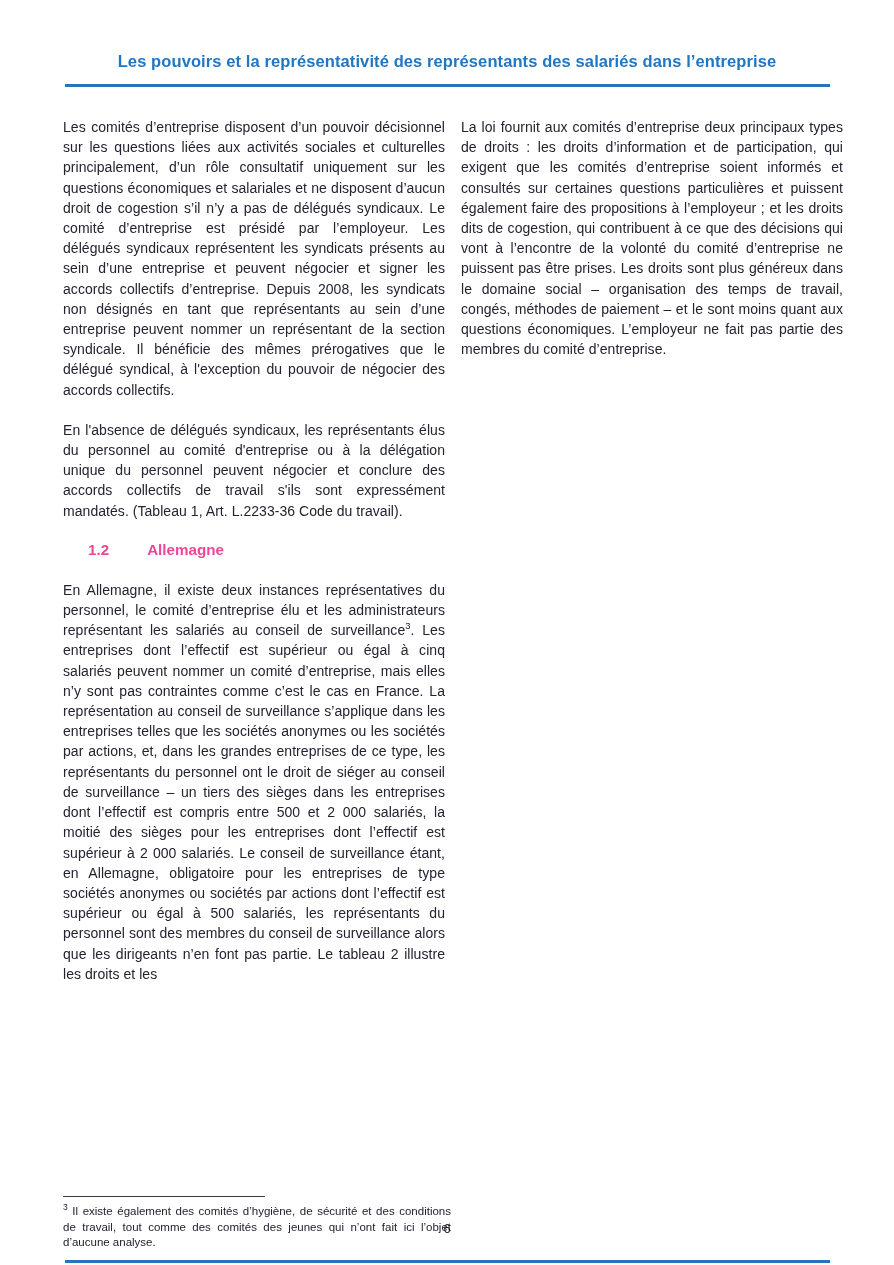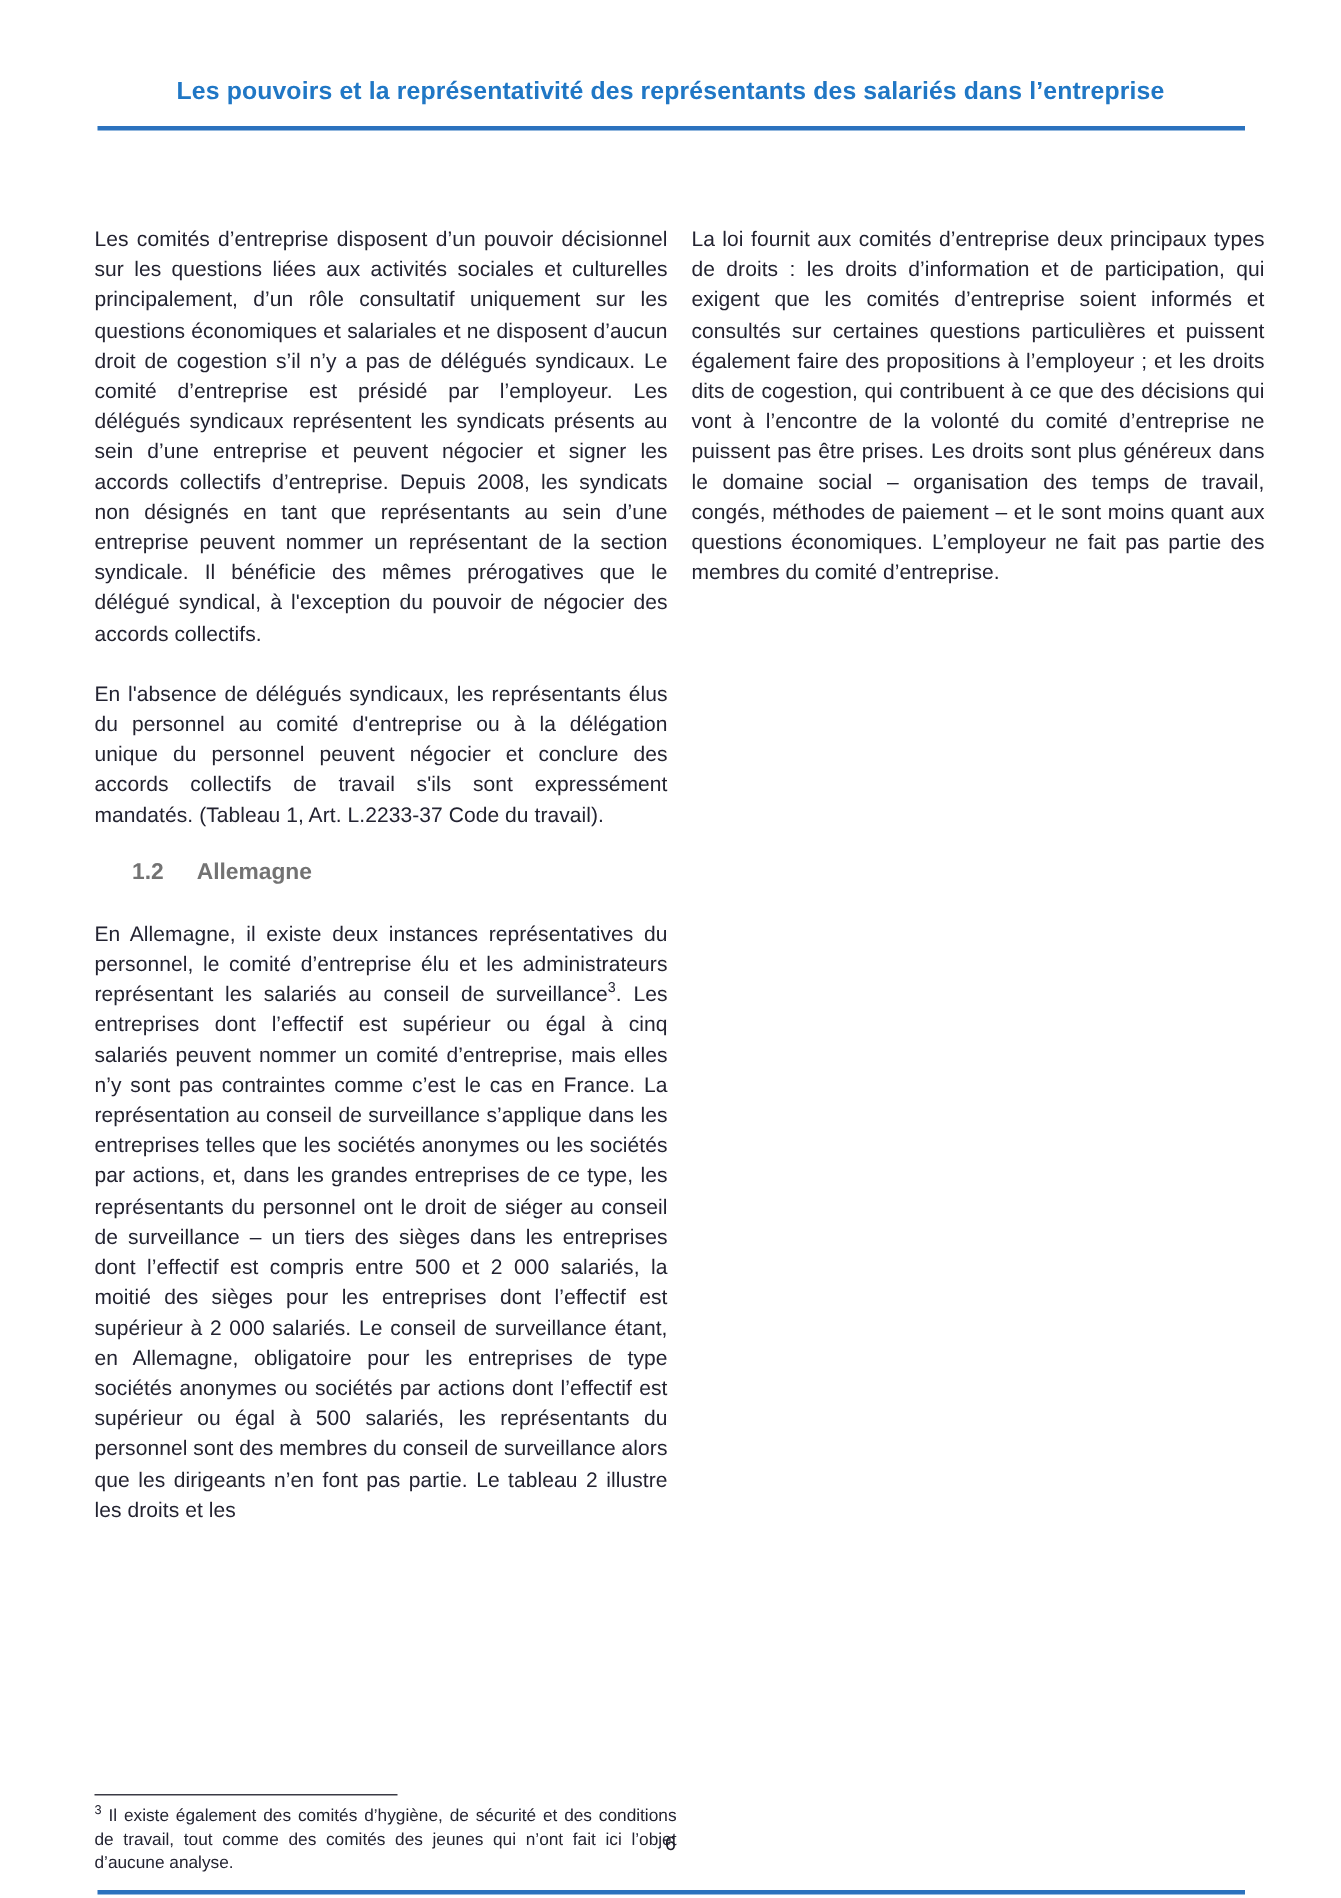--- a/index.html
+++ b/index.html
@@ -32,42 +32,41 @@
   }
   .rule.top { top: 84px; }
   .rule.bottom { top: 1260px; }
   .columns {
     position: absolute;
     top: 117px;
     left: 63px;
     width: 780px;
     display: flex;
     gap: 16px;
-    margin-top: 32px;
   }
   .col { flex: 1 1 0; min-width: 0; }
   .col p {
     margin: 0 0 20px 0;
     font-size: 14px;
     line-height: 20.2px;
     text-align: justify;
     letter-spacing: 0.05px;
   }
   sup {
     font-size: 9.5px;
     line-height: 0;
     vertical-align: super;
   }
   .section-heading {
     display: flex;
-    gap: 22px;
+    gap: 38px;
     margin: 4px 0 22px 25px;
     font-size: 15.2px;
     font-weight: bold;
-    color: #737373;
+    color: #ec4899;
   }
   .footnote {
     position: absolute;
     left: 63px;
     top: 1148px;
     width: 388px;
     font-size: 11.5px;
     line-height: 15.6px;
     text-align: justify;
     color: #232331;
@@ -95,21 +94,21 @@
 
 <div class="page">
 
   <div class="header-title">Les pouvoirs et la représentativité des représentants des salariés dans l’entreprise</div>
   <div class="rule top"></div>
 
   <div class="columns">
 
     <div class="col">
       <p>Les comités d’entreprise disposent d’un pouvoir décisionnel sur les questions liées aux activités sociales et culturelles principalement, d’un rôle consultatif uniquement sur les questions économiques et salariales et ne disposent d’aucun droit de cogestion s’il n’y a pas de délégués syndicaux. Le comité d’entreprise est présidé par l’employeur. Les délégués syndicaux représentent les syndicats présents au sein d’une entreprise et peuvent négocier et signer les accords collectifs d’entreprise. Depuis 2008, les syndicats non désignés en tant que représentants au sein d’une entreprise peuvent nommer un représentant de la section syndicale. Il bénéficie des mêmes prérogatives que le délégué syndical, à l'exception du pouvoir de négocier des accords collectifs.</p>
-      <p>En l'absence de délégués syndicaux, les représentants élus du personnel au comité d'entreprise ou à la délégation unique du personnel peuvent négocier et conclure des accords collectifs de travail s'ils sont expressément mandatés. (Tableau 1, Art. L.2233-37 Code du travail).</p>
+      <p>En l'absence de délégués syndicaux, les représentants élus du personnel au comité d'entreprise ou à la délégation unique du personnel peuvent négocier et conclure des accords collectifs de travail s'ils sont expressément mandatés. (Tableau 1, Art. L.2233-36 Code du travail).</p>
       <div class="section-heading">
         <span>1.2</span>
         <span>Allemagne</span>
       </div>
       <p><span>En Allemagne, il existe deux instances représentatives du personnel, le comité d’entreprise élu et les administrateurs représentant les salariés au conseil de surveillance</span><sup>3</sup><span>. Les entreprises dont l’effectif est supérieur ou égal à cinq salariés peuvent nommer un comité d’entreprise, mais elles n’y sont pas contraintes comme c’est le cas en France. La représentation au conseil de surveillance s’applique dans les entreprises telles que les sociétés anonymes ou les sociétés par actions, et, dans les grandes entreprises de ce type, les représentants du personnel ont le droit de siéger au conseil de surveillance – un tiers des sièges dans les entreprises dont l’effectif est compris entre 500 et 2&nbsp;000&nbsp;salariés, la moitié des sièges pour les entreprises dont l’effectif est supérieur à 2&nbsp;000&nbsp;salariés. Le conseil de surveillance étant, en Allemagne, obligatoire pour les entreprises de type sociétés anonymes ou sociétés par actions dont l’effectif est supérieur ou égal à 500&nbsp;salariés, les représentants du personnel sont des membres du conseil de surveillance alors que les dirigeants n’en font pas partie. Le tableau 2 illustre les droits et les</span></p>
     </div>
 
     <div class="col">
       <p>La loi fournit aux comités d’entreprise deux principaux types de droits : les droits d’information et de participation, qui exigent que les comités d’entreprise soient informés et consultés sur certaines questions particulières et puissent également faire des propositions à l’employeur ; et les droits dits de cogestion, qui contribuent à ce que des décisions qui vont à l’encontre de la volonté du comité d’entreprise ne puissent pas être prises. Les droits sont plus généreux dans le domaine social – organisation des temps de travail, congés, méthodes de paiement – et le sont moins quant aux questions économiques. L’employeur ne fait pas partie des membres du comité d’entreprise.</p>
     </div>

